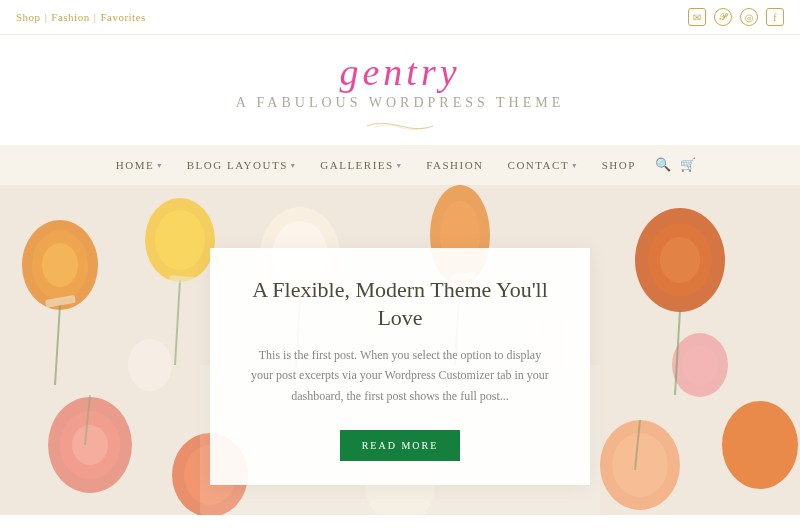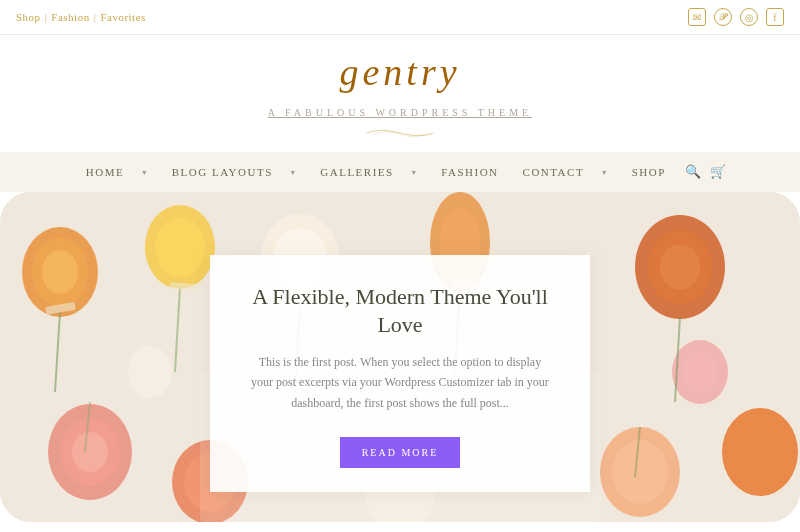--- a/index.html
+++ b/index.html
@@ -50,32 +50,31 @@
     
     .logo-area {
       text-align: center;
       padding: 18px 0 10px;
       background: #fff;
     }
     .logo-title {
       font-family: 'Georgia', serif;
       font-size: 38px;
       font-weight: 300;
-      color: #a16207;
+      color: #ec4899;
       letter-spacing: 4px;
       font-style: italic;
       line-height: 1;
     }
     .logo-subtitle {
-      font-size: 10px;
+      font-size: 14px;
       letter-spacing: 4px;
       color: #b0a898;
-      margin-top: 16px;
+      margin-top: 4px;
       text-transform: uppercase;
-      text-decoration: underline;
     }
     .logo-divider {
       margin: 6px auto 0;
       width: 80px;
       height: 18px;
       position: relative;
       display: flex;
       align-items: center;
       justify-content: center;
     }
@@ -96,21 +95,21 @@
     }
     .nav-item {
       font-size: 11px;
       letter-spacing: 1.5px;
       color: #6b6b5a;
       text-transform: uppercase;
       padding: 0 12px;
       cursor: pointer;
       display: flex;
       align-items: center;
-      gap: 18px;
+      gap: 3px;
       height: 100%;
       white-space: nowrap;
     }
     .nav-chevron {
       font-size: 8px;
       color: #999;
     }
     .nav-icons {
       display: flex;
       align-items: center;
@@ -121,21 +120,20 @@
     }
     .nav-icon-btn { cursor: pointer; }
 
     
     .hero {
       position: relative;
       width: 800px;
       height: 330px;
       overflow: hidden;
       background: #f5ede0;
-      border-radius: 31px;
     }
 
     
     .hero-card {
       position: absolute;
       bottom: 30px;
       left: 50%;
       transform: translateX(-50%);
       background: rgba(255,255,255,0.92);
       padding: 28px 40px 24px;
@@ -152,21 +150,21 @@
       line-height: 1.3;
     }
     .hero-text {
       font-size: 12px;
       color: #888;
       line-height: 1.7;
       margin-bottom: 24px;
     }
     .hero-btn {
       display: inline-block;
-      background: #8b5cf6;
+      background: #15803d;
       color: #fff;
       font-size: 10px;
       letter-spacing: 2px;
       text-transform: uppercase;
       padding: 10px 22px;
       cursor: pointer;
       border: none;
       font-family: 'Georgia', serif;
     }
 

